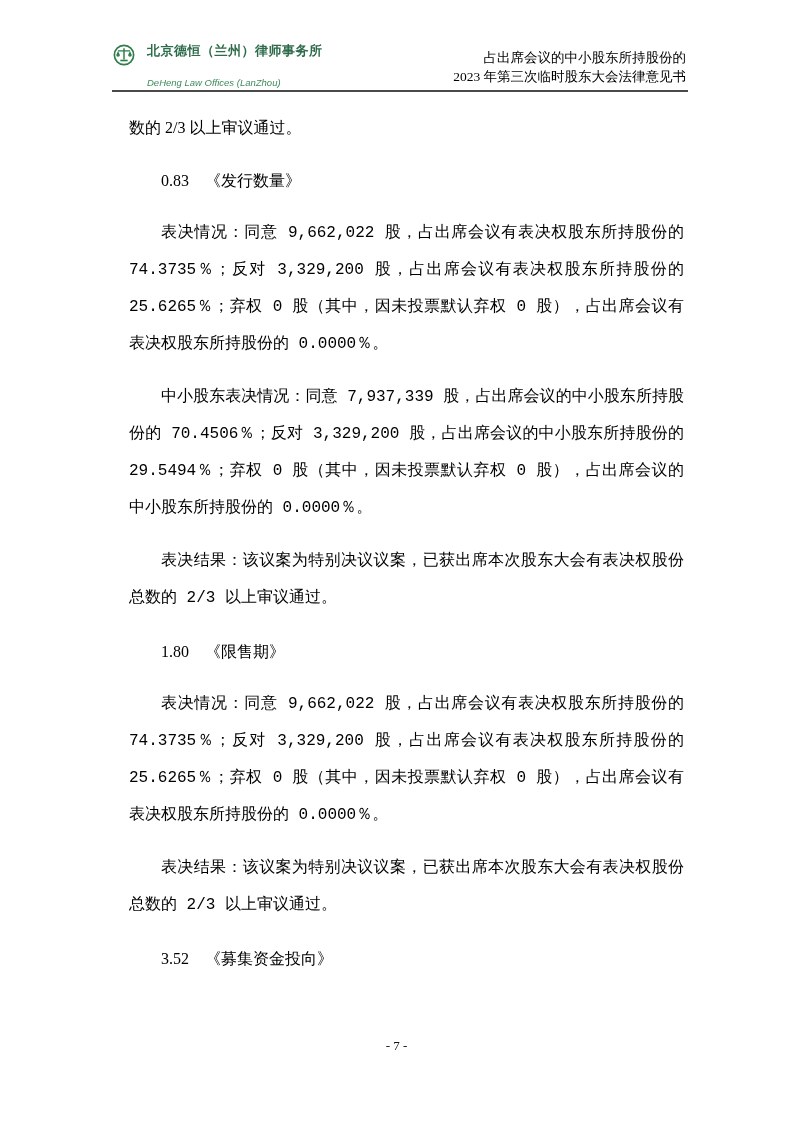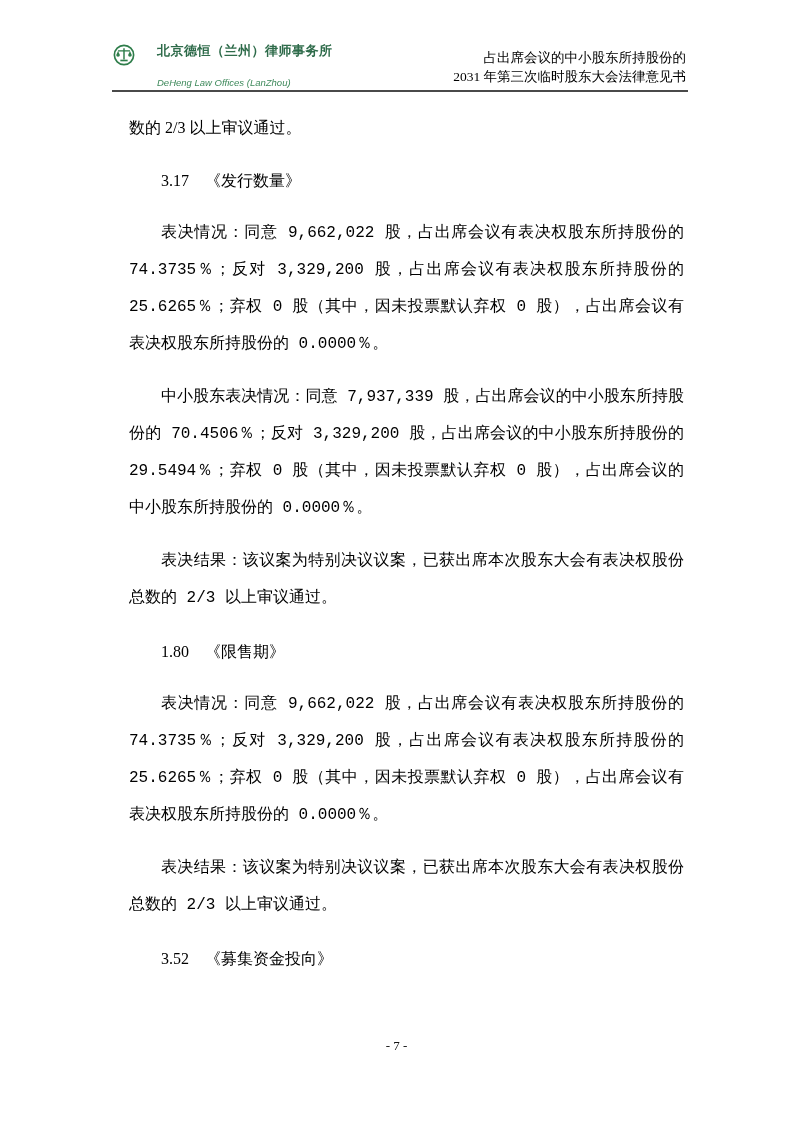--- a/index.html
+++ b/index.html
@@ -19,21 +19,21 @@
     left: 113px;
     right: 107px;
     top: 40px;
     display: flex;
     justify-content: space-between;
     align-items: flex-start;
   }
   .brand {
     display: flex;
     align-items: flex-start;
-    gap: 22px;
+    gap: 12px;
     padding-top: 4px;
   }
   .brand-emblem { width: 22px; height: 22px; flex: 0 0 auto; }
   .brand-names { display: flex; flex-direction: column; line-height: 1.15; }
   .brand-zh {
     font-family: "Liberation Sans", "DejaVu Sans", sans-serif;
     font-size: 13px;
     font-weight: bold;
     color: #2e6b4a;
     letter-spacing: 0.5px;
@@ -101,29 +101,29 @@
         <path d="M16.5 12 L18.5 7.5 L20.5 12 A2 2 0 0 1 16.5 12 Z" fill="#2e7d4a"></path>
         <line x1="8" y1="18" x2="16" y2="18" stroke="#2e7d4a" stroke-width="1.8"></line>
       </svg>
       <div class="brand-names">
         <span class="brand-zh">北京德恒（兰州）律师事务所</span>
         <span class="brand-en">DeHeng Law Offices (LanZhou)</span>
       </div>
     </div>
     <div class="doc-title">
       <div>占出席会议的中小股东所持股份的</div>
-      <div>2031 年第三次临时股东大会法律意见书</div>
+      <div>2023 年第三次临时股东大会法律意见书</div>
     </div>
   </div>
 
   <div class="header-rule"></div>
 
   <div class="doc-body">
     <p class="block continuation">数的 2/3 以上审议通过。</p>
-    <p class="block heading">3.17　《发行数量》</p>
+    <p class="block heading">0.83　《发行数量》</p>
     <p class="block para">表决情况：同意 9,662,022 股，占出席会议有表决权股东所持股份的 74.3735％；反对 3,329,200 股，占出席会议有表决权股东所持股份的 25.6265％；弃权 0 股（其中，因未投票默认弃权 0 股），占出席会议有表决权股东所持股份的 0.0000％。</p>
     <p class="block para">中小股东表决情况：同意 7,937,339 股，占出席会议的中小股东所持股份的 70.4506％；反对 3,329,200 股，占出席会议的中小股东所持股份的 29.5494％；弃权 0 股（其中，因未投票默认弃权 0 股），占出席会议的中小股东所持股份的 0.0000％。</p>
     <p class="block para">表决结果：该议案为特别决议议案，已获出席本次股东大会有表决权股份总数的 2/3 以上审议通过。</p>
     <p class="block heading">1.80　《限售期》</p>
     <p class="block para">表决情况：同意 9,662,022 股，占出席会议有表决权股东所持股份的 74.3735％；反对 3,329,200 股，占出席会议有表决权股东所持股份的 25.6265％；弃权 0 股（其中，因未投票默认弃权 0 股），占出席会议有表决权股东所持股份的 0.0000％。</p>
     <p class="block para">表决结果：该议案为特别决议议案，已获出席本次股东大会有表决权股份总数的 2/3 以上审议通过。</p>
     <p class="block heading">3.52　《募集资金投向》</p>
   </div>
 
   <div class="footer">

